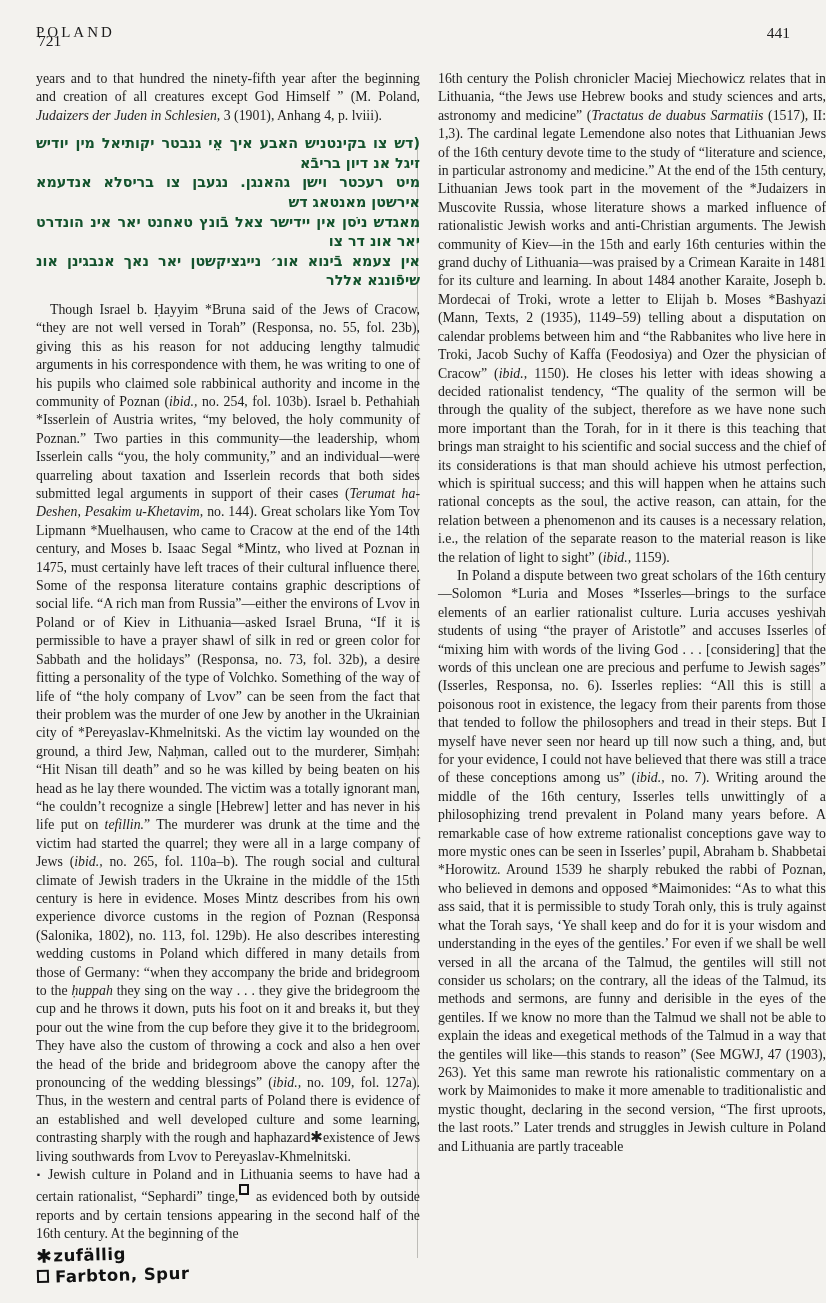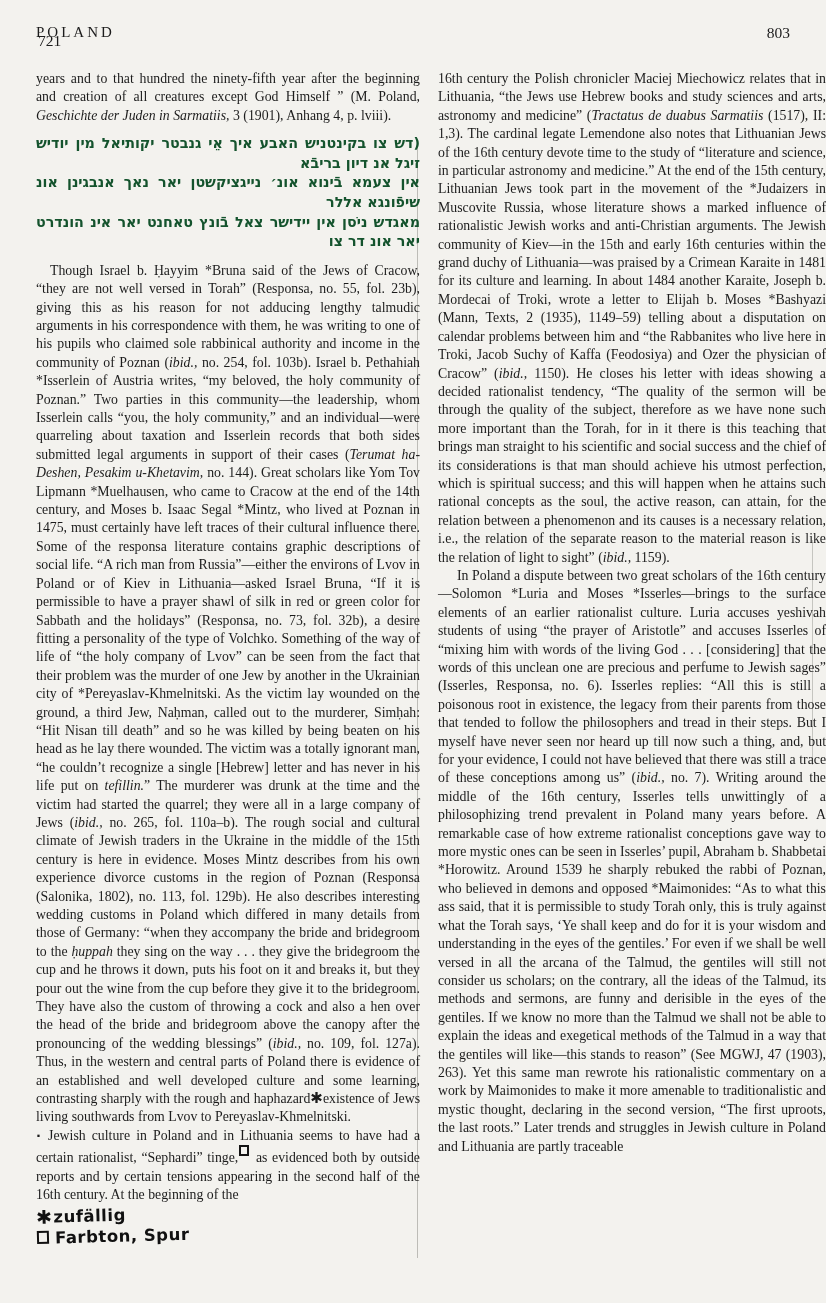--- a/index.html
+++ b/index.html
@@ -81,33 +81,34 @@
   }
 </style>
 </head>
 <body>
 
 <div class="page">
 
   <div class="running-head">
     <span class="pg-left">721</span>
     <span class="title">POLAND</span>
-    <span class="pg-right">803</span>
+    <span class="pg-right">441</span>
   </div>
 
   <div class="column-rule"></div>
   <div class="page-edge-line"></div>
 
   <div class="col col-left">
-    <p><span>years and to that hundred the ninety-fifth year after the beginning and creation of all creatures except God Himself ” (M. Poland, </span><span class="italic">Geschichte der Juden in Sarmatiis,</span><span> 3 (1901), Anhang 4, p. lviii).</span></p>
+    <p><span>years and to that hundred the ninety-fifth year after the beginning and creation of all creatures except God Himself ” (M. Poland, </span><span class="italic">Judaizers der Juden in Schlesien,</span><span> 3 (1901), Anhang 4, p. lviii).</span></p>
 
     <div class="hebrew">
       <div>(דש צו בקינטניש האבע איך אֵי גנבטר יקותיאל מין יודיש זיגל אנ דיון בריבֿא</div>
+      <div>מיט רעכטר וישן גהאנגן. נגעבן צו בריסלא אנדעמא אירשטן מאנטאג דש</div>
+      <div>מאגדש ניֹסן אין יידישר צאל בֿונץ טאחנט יאר אינ הונדרט יאר אונ דר צו</div>
       <div>אין צעמא בֿינוא אונ׳ נייגציקשטן יאר נאך אנבגינן אונ שיפֿונגא אללר</div>
-      <div>מאגדש ניֹסן אין יידישר צאל בֿונץ טאחנט יאר אינ הונדרט יאר אונ דר צו</div>
     </div>
 
     <p class="indented"><span>Though Israel b. Ḥayyim *Bruna said of the Jews of Cracow, “they are not well versed in Torah” (Responsa, no. 55, fol. 23b), giving this as his reason for not adducing lengthy talmudic arguments in his correspondence with them, he was writing to one of his pupils who claimed sole rabbinical authority and income in the community of Poznan (</span><span class="italic">ibid.,</span><span> no. 254, fol. 103b). Israel b. Pethahiah *Isserlein of Austria writes, “my beloved, the holy community of Poznan.” Two parties in this community—the leadership, whom Isserlein calls “you, the holy community,” and an individual—were quarreling about taxation and Isserlein records that both sides submitted legal arguments in support of their cases (</span><span class="italic">Terumat ha-Deshen, Pesakim u-Khetavim,</span><span> no. 144). Great scholars like Yom Tov Lipmann *Muelhausen, who came to Cracow at the end of the 14th century, and Moses b. Isaac Segal *Mintz, who lived at Poznan in 1475, must certainly have left traces of their cultural influence there. Some of the responsa literature contains graphic descriptions of social life. “A rich man from Russia”—either the environs of Lvov in Poland or of Kiev in Lithuania—asked Israel Bruna, “If it is permissible to have a prayer shawl of silk in red or green color for Sabbath and the holidays” (Responsa, no. 73, fol. 32b), a desire fitting a personality of the type of Volchko. Something of the way of life of “the holy company of Lvov” can be seen from the fact that their problem was the murder of one Jew by another in the Ukrainian city of *Pereyaslav-Khmelnitski. As the victim lay wounded on the ground, a third Jew, Naḥman, called out to the murderer, Simḥah: “Hit Nisan till death” and so he was killed by being beaten on his head as he lay there wounded. The victim was a totally ignorant man, “he couldn’t recognize a single [Hebrew] letter and has never in his life put on </span><span class="italic">tefillin.</span><span>” The murderer was drunk at the time and the victim had started the quarrel; they were all in a large company of Jews (</span><span class="italic">ibid.,</span><span> no. 265, fol. 110a–b). The rough social and cultural climate of Jewish traders in the Ukraine in the middle of the 15th century is here in evidence. Moses Mintz describes from his own experience divorce customs in the region of Poznan (Responsa (Salonika, 1802), no. 113, fol. 129b). He also describes interesting wedding customs in Poland which differed in many details from those of Germany: “when they accompany the bride and bridegroom to the </span><span class="italic">ḥuppah</span><span> they sing on the way . . . they give the bridegroom the cup and he throws it down, puts his foot on it and breaks it, but they pour out the wine from the cup before they give it to the bridegroom. They have also the custom of throwing a cock and also a hen over the head of the bride and bridegroom above the canopy after the pronouncing of the wedding blessings” (</span><span class="italic">ibid.,</span><span> no. 109, fol. 127a). Thus, in the western and central parts of Poland there is evidence of an established and well developed culture and some learning, contrasting sharply with the rough and haphazard</span><span class="hand-inline">✱</span><span>existence of Jews living southwards from Lvov to Pereyaslav-Khmelnitski.</span></p>
 
     <p><span class="hand-dot">· </span><span>Jewish culture in Poland and in Lithuania seems to have had a certain rationalist, “Sephardi” tinge,</span><span class="hand-sq-inline"></span><span> as evidenced both by outside reports and by certain tensions appearing in the second half of the 16th century. At the beginning of the</span></p>
 
     <div class="annotations">
       <div class="hand-line">
         <span class="hand-star">✱</span><span>zufällig</span>
       </div>

